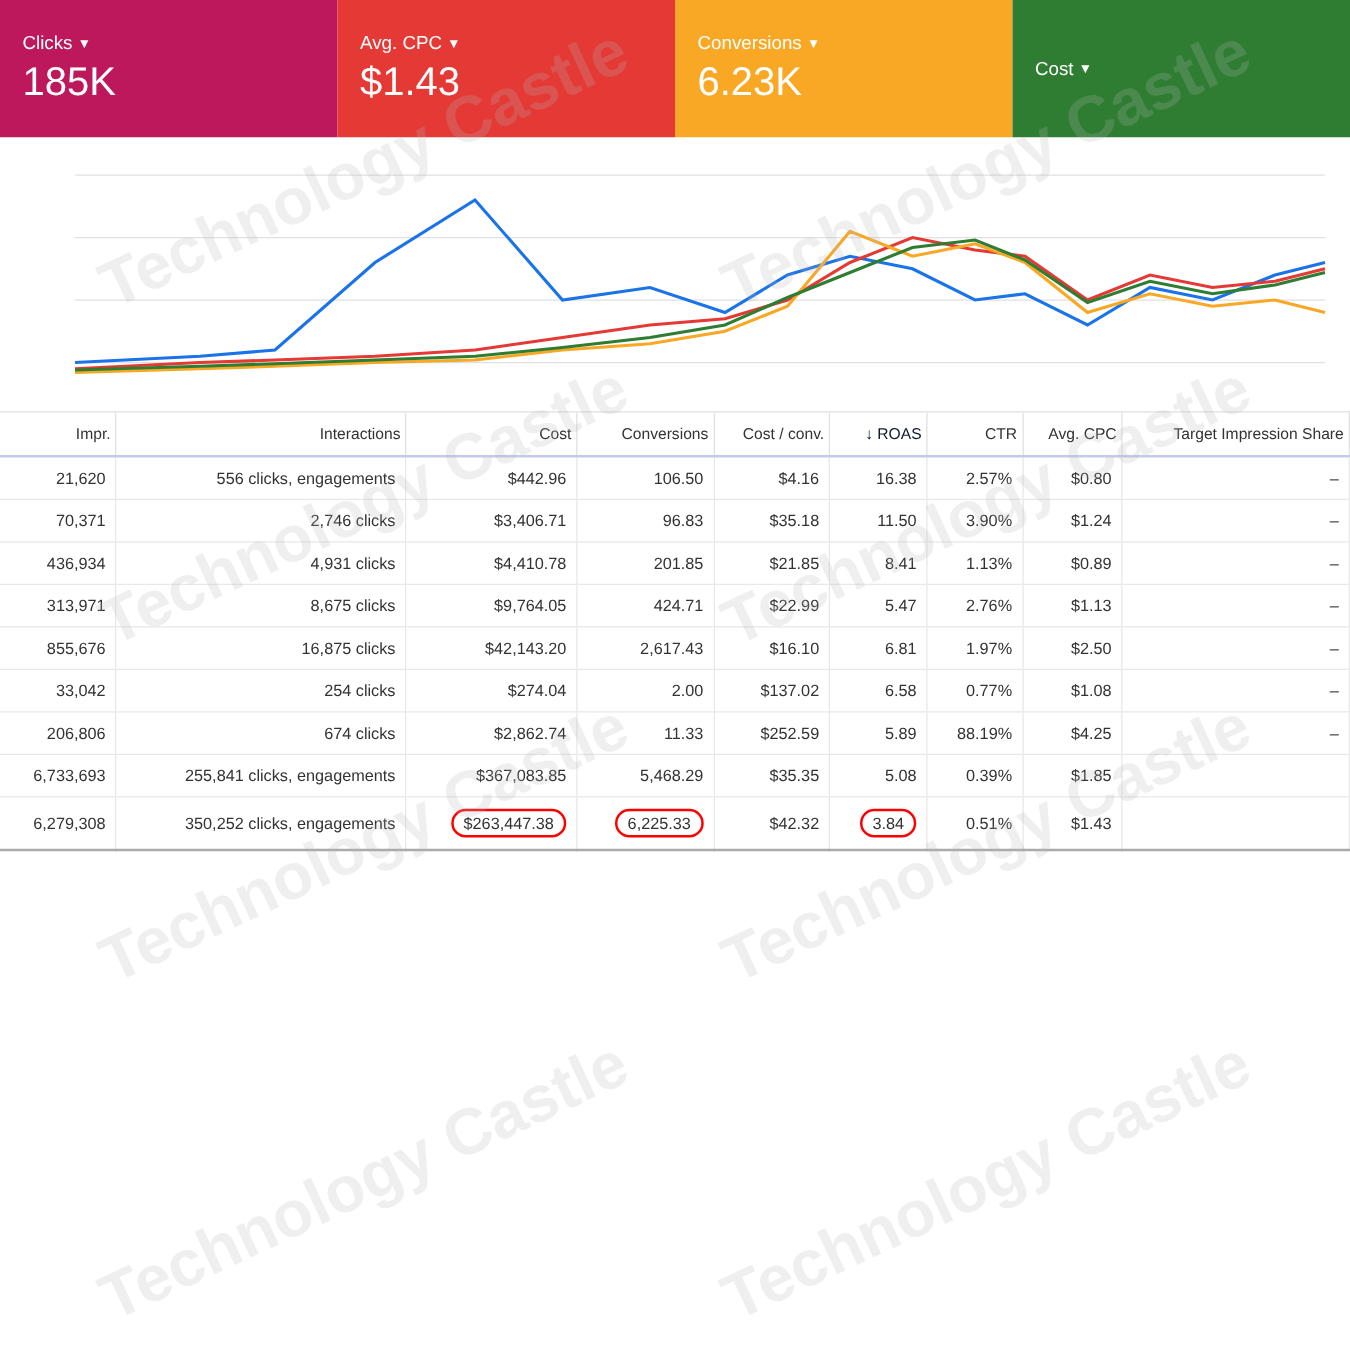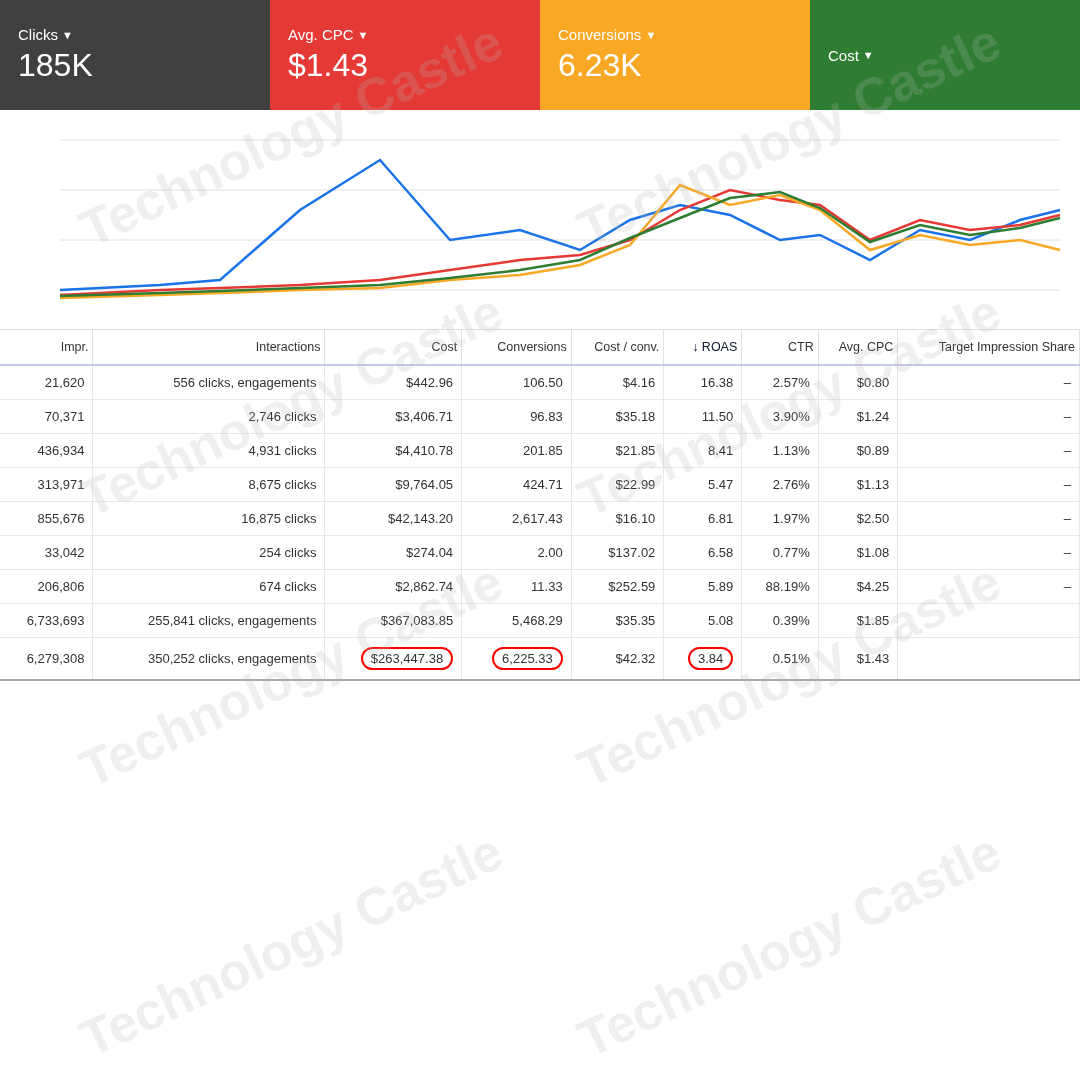--- a/index.html
+++ b/index.html
@@ -39,21 +39,21 @@
       height: 110px;
     }
     .metric-card {
       flex: 1;
       display: flex;
       flex-direction: column;
       justify-content: center;
       padding: 10px 18px;
       color: white;
     }
-    .metric-card.blue { background: #404040; }
+    .metric-card.blue { background: #be185d; }
     .metric-card.red { background: #e53935; }
     .metric-card.amber { background: #f9a825; }
     .metric-card.green { background: #2e7d32; }
 
     .metric-label {
       font-size: 15px;
       font-weight: 500;
       display: flex;
       align-items: center;
       gap: 4px;

